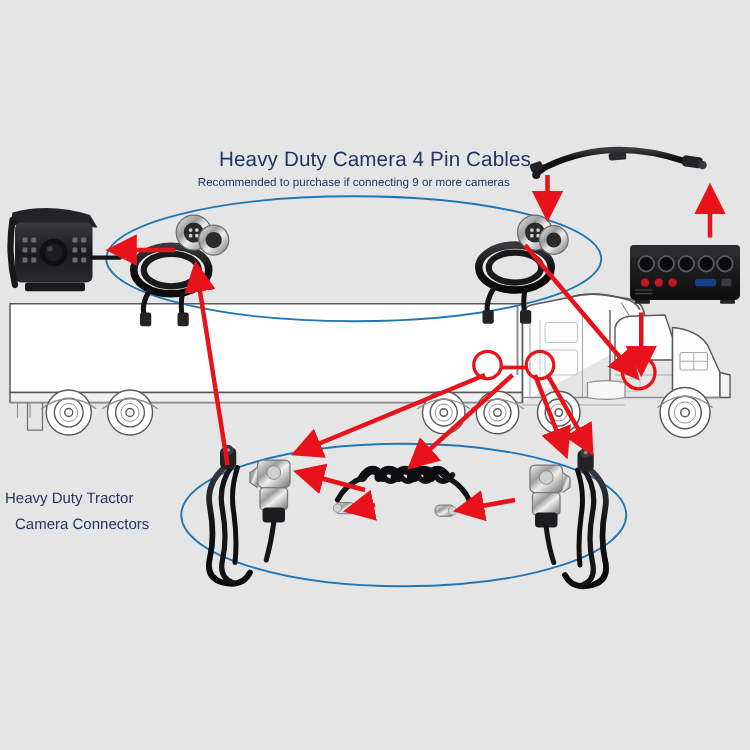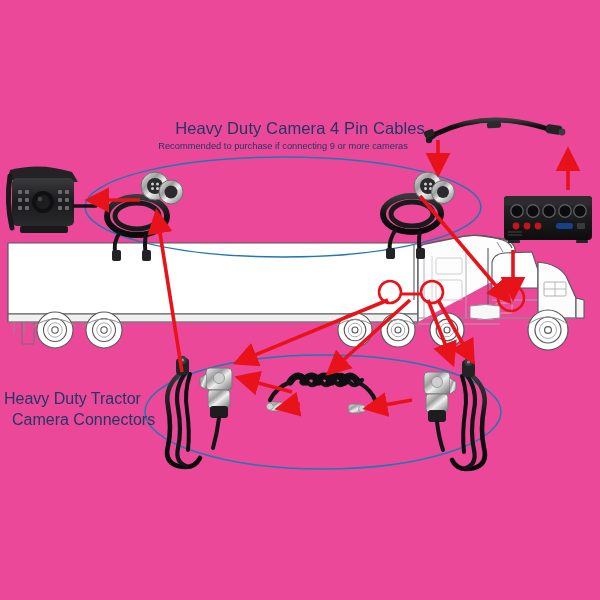--- a/index.html
+++ b/index.html
@@ -1,22 +1,22 @@
 <!DOCTYPE html>
 <html><head>
 <meta charset="utf-8">
 <style>
   html,body{margin:0;padding:0;background:#fff;}
   body{width:600px;height:600px;overflow:hidden;font-family:"Liberation Sans",sans-serif;}
-  #stage{position:relative;width:600px;height:600px;background:#ec4899;}
+  #stage{position:relative;width:600px;height:600px;background:#e5e5e5;}
   #stage svg.layer{position:absolute;left:0;top:0;width:600px;height:600px;}
   .txt{position:absolute;color:#1f3864;font-family:"Liberation Sans",sans-serif;white-space:nowrap;}
   #title-main{left:300px;top:119px;transform:translateX(-50%);font-size:16.5px;font-weight:400;letter-spacing:.1px;}
   #title-sub{left:283px;top:141px;transform:translateX(-50%);font-size:9.3px;font-weight:400;}
-  #lbl-conn{left:4px;top:388px;font-size:16px;line-height:21px;font-weight:400;}
+  #lbl-conn{left:4px;top:388px;font-size:12px;line-height:21px;font-weight:400;}
   #lbl-conn span{display:block;}
   #lbl-conn .l2{padding-left:8px;}
 </style>
 </head>
 <body>
 
 <div id="stage">
 
   <svg class="layer" id="svg-truck" viewBox="0 0 600 600">
     <defs>

